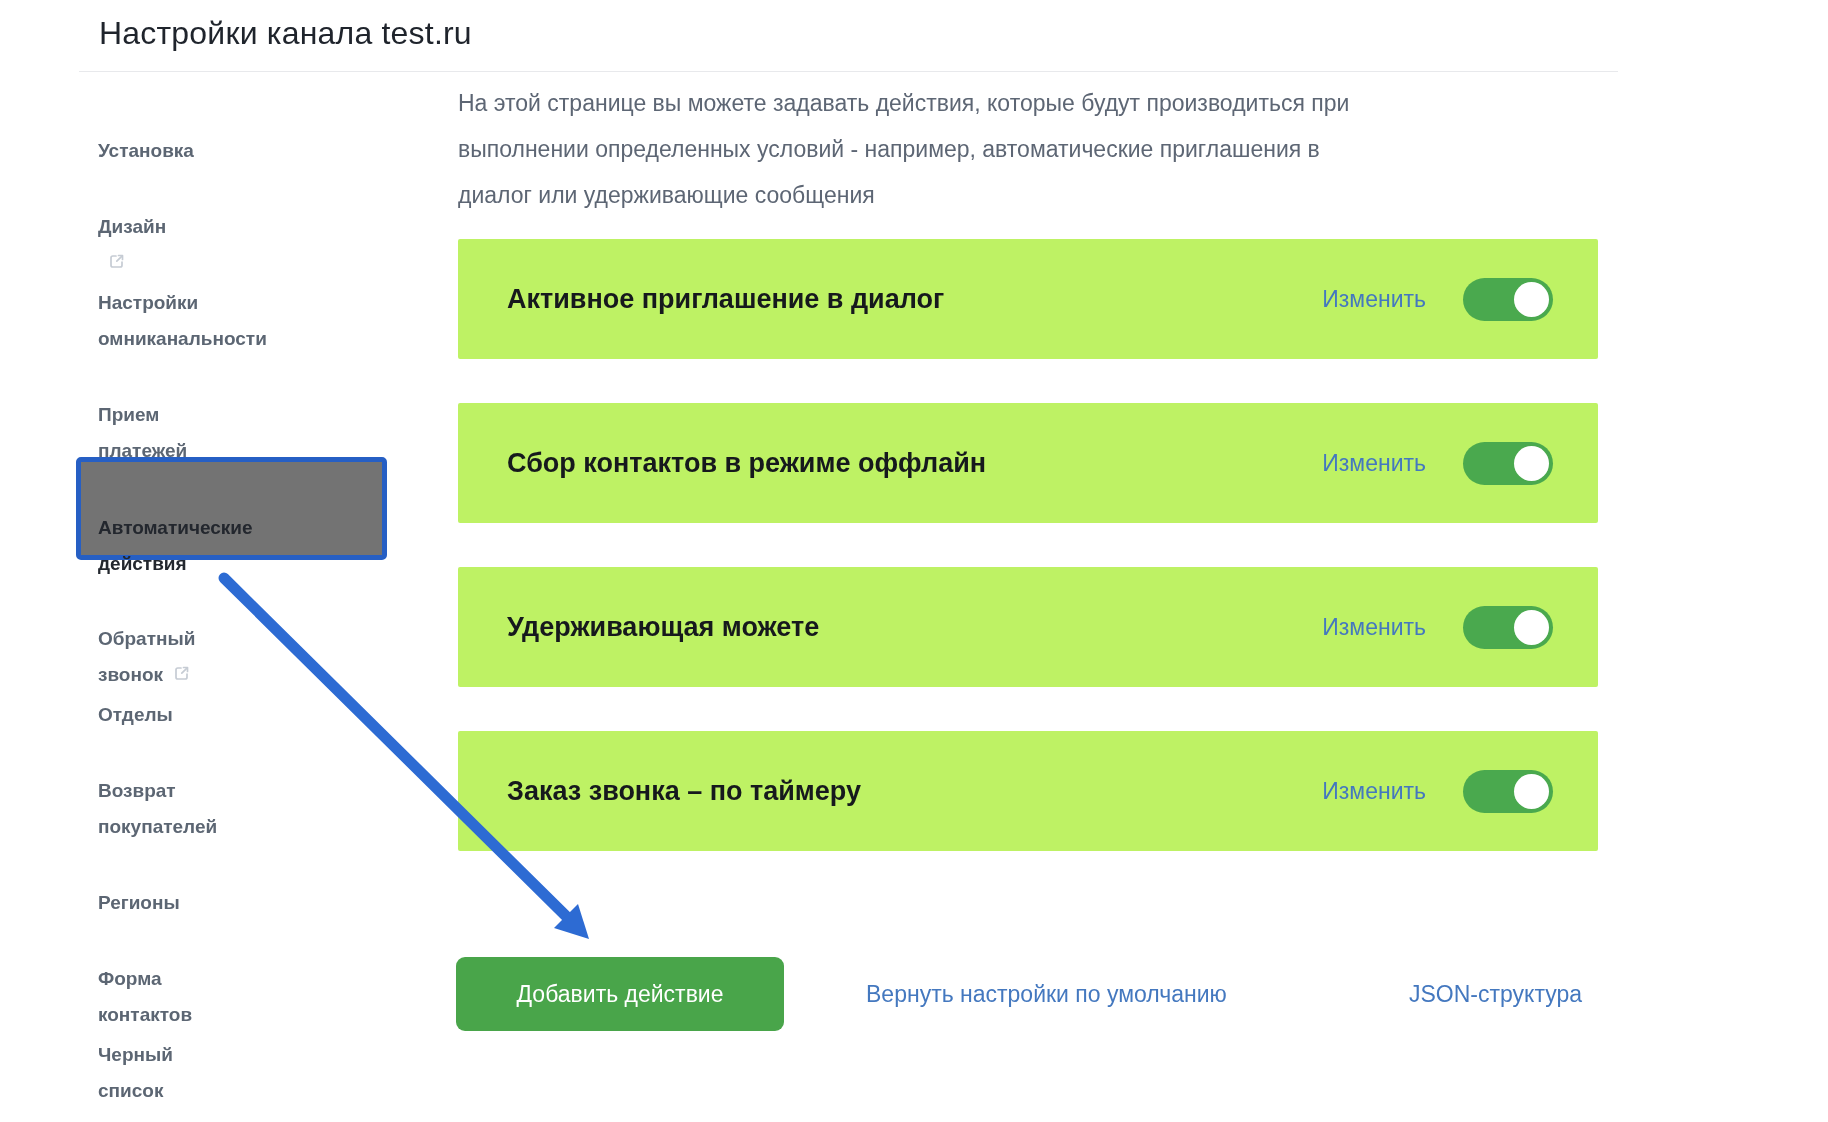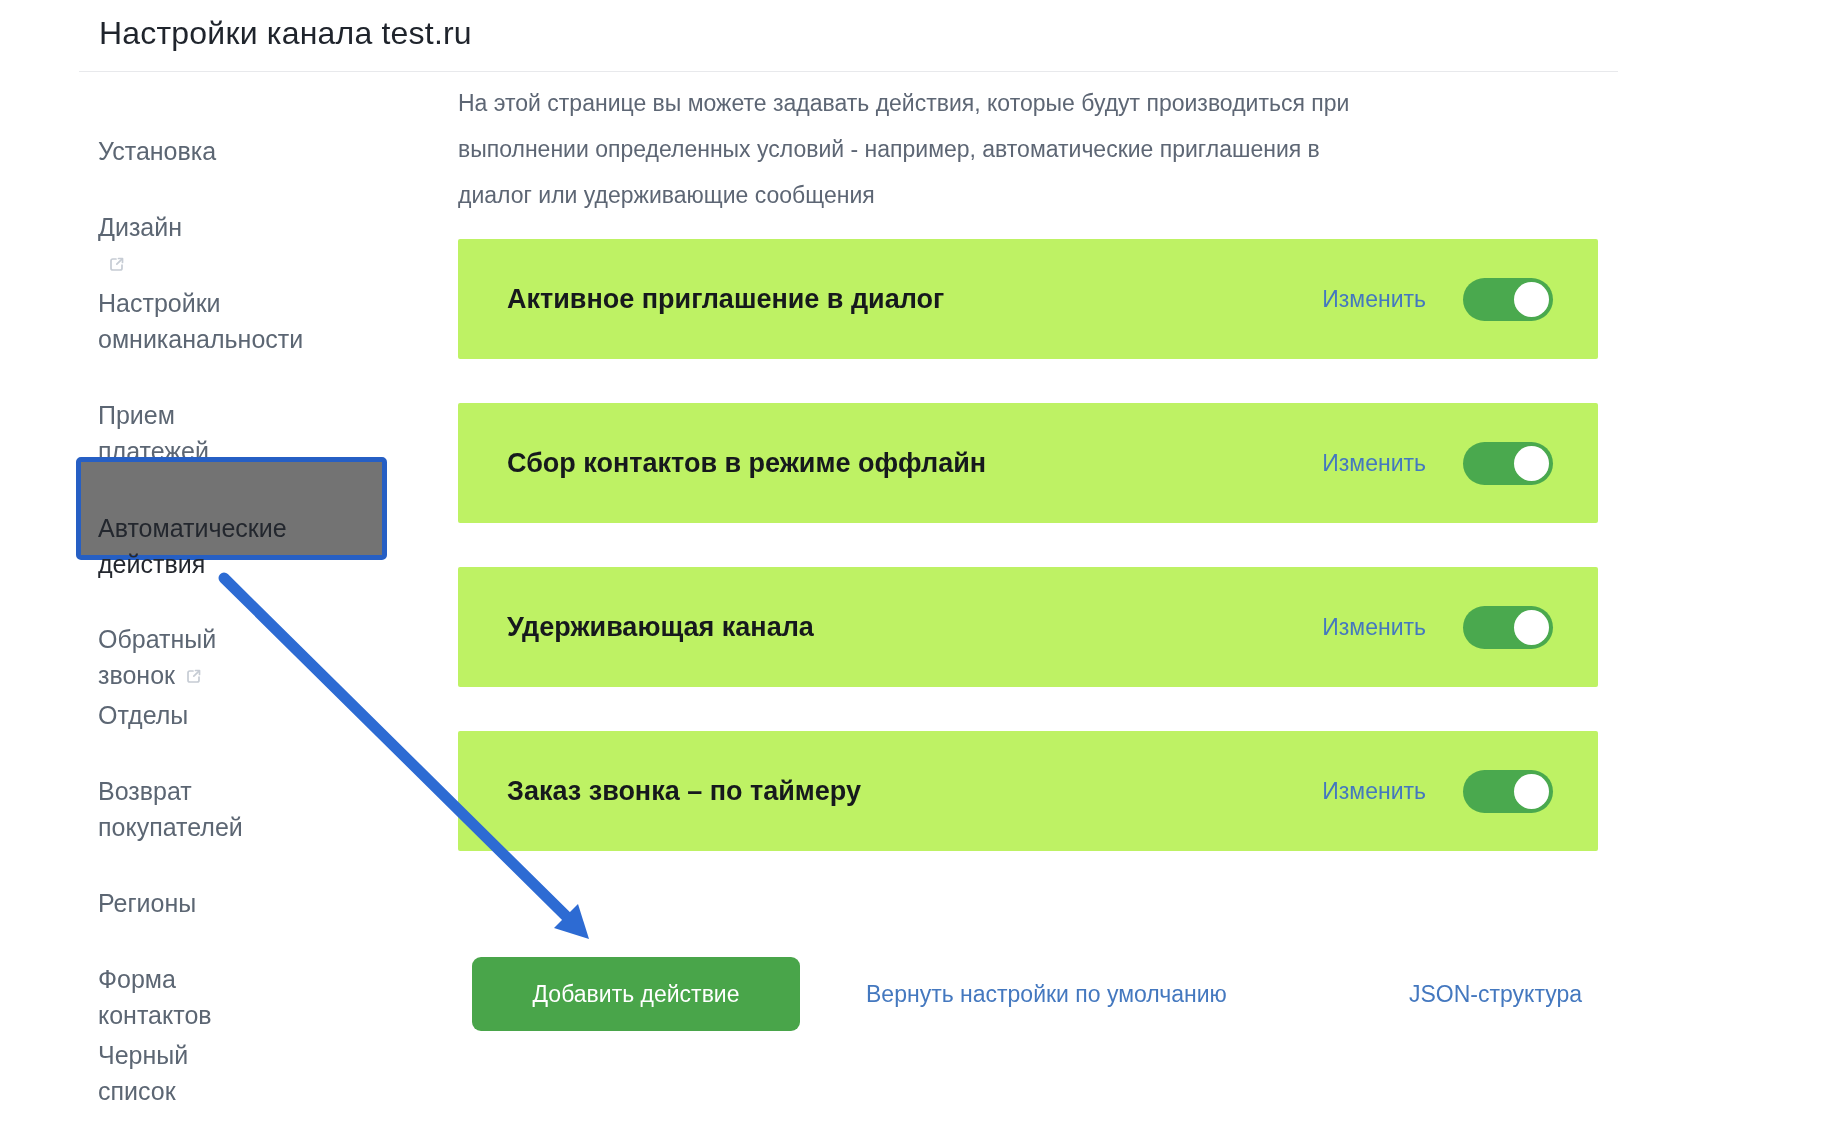--- a/index.html
+++ b/index.html
@@ -9,22 +9,22 @@
   }
   .page-title{
     position:absolute;left:99px;top:15px;font-size:32px;font-weight:500;color:#1f242c;
     letter-spacing:.2px;white-space:nowrap;
   }
   .divider{position:absolute;left:79px;top:71px;width:1539px;height:1px;background:#e8e9ec;}
 
   
   .sidebar{position:absolute;left:0;top:0;width:0;height:0;overflow:visible;}
   .sidebar-item{
-    position:absolute;left:98px;font-size:25px;line-height:36px;color:#5c6673;
-    white-space:pre-line;cursor:pointer;
+    position:absolute;left:98px;font-size:19px;line-height:36px;color:#5c6673;
+    white-space:pre-line;cursor:pointer;font-weight:bold;
   }
   .sidebar-item.active{
     left:76px;top:457px;width:311px;height:103px;box-sizing:border-box;
     background:#737373;border:5px solid #265fc4;border-radius:5px;
     padding:12px 0 0 17px;color:#23272e;
   }
   .ext-icon{display:inline-block;margin-left:9px;vertical-align:-2px;}
 
   
   .description{
@@ -40,21 +40,21 @@
   }
   .card-label{flex:1;font-size:27px;font-weight:600;color:#16191d;white-space:nowrap;}
   .edit-link{font-size:23px;color:#4478bf;margin-right:37px;cursor:pointer;white-space:nowrap;}
   .toggle{position:relative;flex:none;width:90px;height:43px;border-radius:22px;background:#4aa94e;cursor:pointer;}
   .toggle .knob{position:absolute;top:4px;right:4px;width:35px;height:35px;border-radius:50%;background:#ffffff;}
 
   
   .footer{position:absolute;left:456px;top:957px;width:1170px;height:74px;}
   .add-btn{
     position:absolute;left:0;top:0;width:328px;height:74px;background:#49a54a;border:none;
-    border-radius:9px;color:#ffffff;font-size:23px;font-weight:500;font-family:inherit;cursor:pointer;margin-left:16px;
+    border-radius:9px;color:#ffffff;font-size:23px;font-weight:500;font-family:inherit;cursor:pointer;
   }
   .footer-link{
     position:absolute;top:50%;transform:translateY(-50%);font-size:23px;color:#4478bf;
     cursor:pointer;white-space:nowrap;
   }
   .reset-link{left:410px;}
   .json-link{left:953px;}
 
   
   .arrow-svg{position:absolute;left:0;top:0;pointer-events:none;}
@@ -131,21 +131,21 @@
         </span>
   </div>
       <div class="card">
     <span class="card-label">Сбор контактов в режиме оффлайн</span>
     <span class="edit-link">Изменить</span>
     <span class="toggle">
           <span class="knob"></span>
         </span>
   </div>
       <div class="card">
-    <span class="card-label">Удерживающая канала</span>
+    <span class="card-label">Удерживающая можете</span>
     <span class="edit-link">Изменить</span>
     <span class="toggle">
           <span class="knob"></span>
         </span>
   </div>
       <div class="card">
     <span class="card-label">Заказ звонка – по таймеру</span>
     <span class="edit-link">Изменить</span>
     <span class="toggle">
           <span class="knob"></span>

